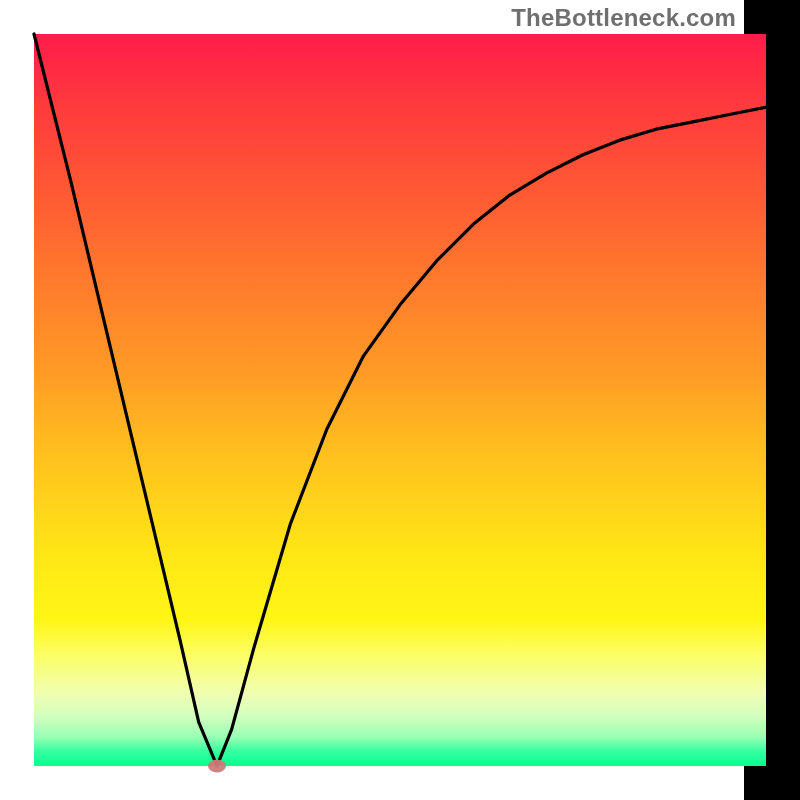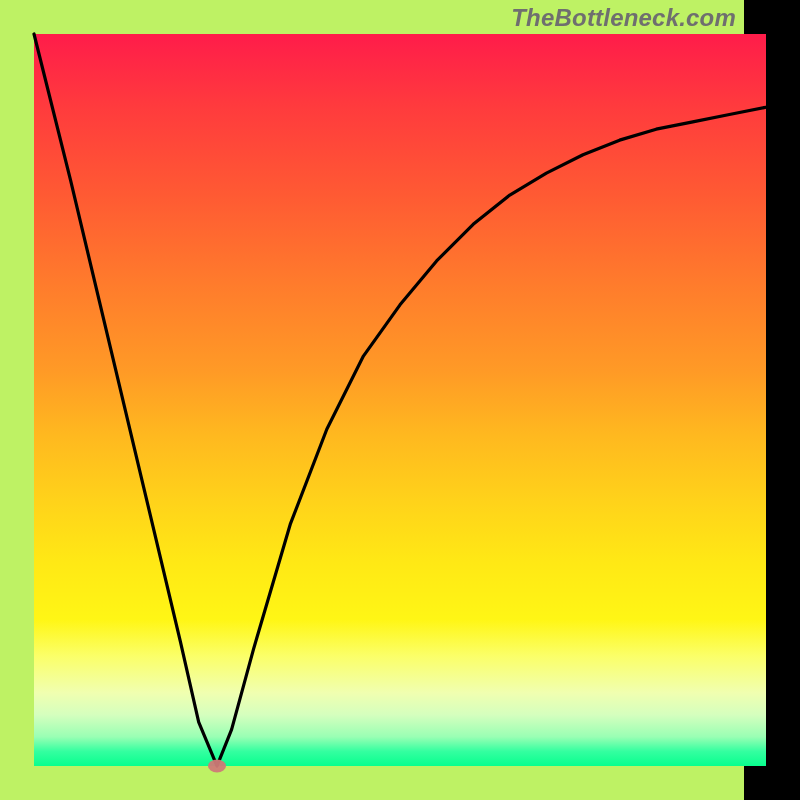--- a/index.html
+++ b/index.html
@@ -7,22 +7,21 @@
     padding: 0;
     width: 800px;
     height: 800px;
     background: #000;
     overflow: hidden;
   }
   .frame {
     position: relative;
     width: 744px;
     height: 800px;
-    background: #bef264;
-    font-style: italic;
+    background: #ffffff;
   }
   .plot-area {
     position: absolute;
     left: 34px;
     top: 34px;
     width: 732px;
     height: 732px;
     
     background: linear-gradient(to bottom,
       #ff1c4a 0%,

